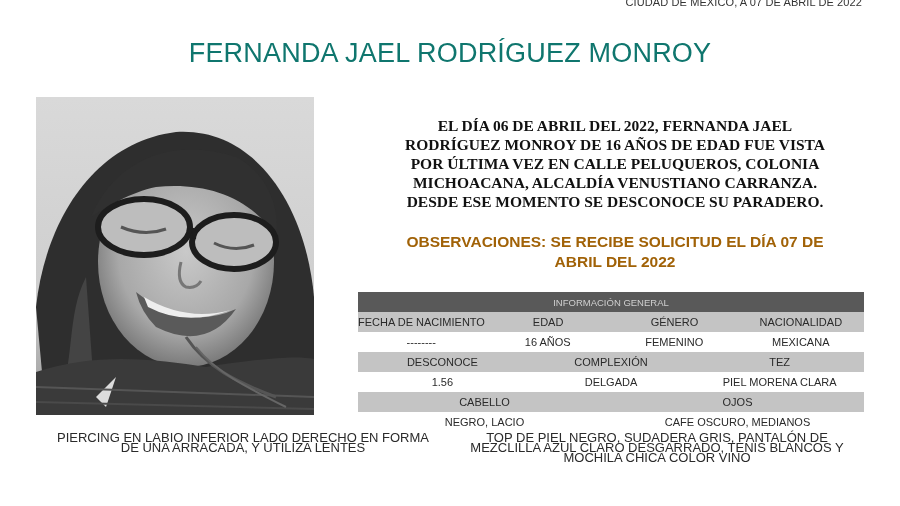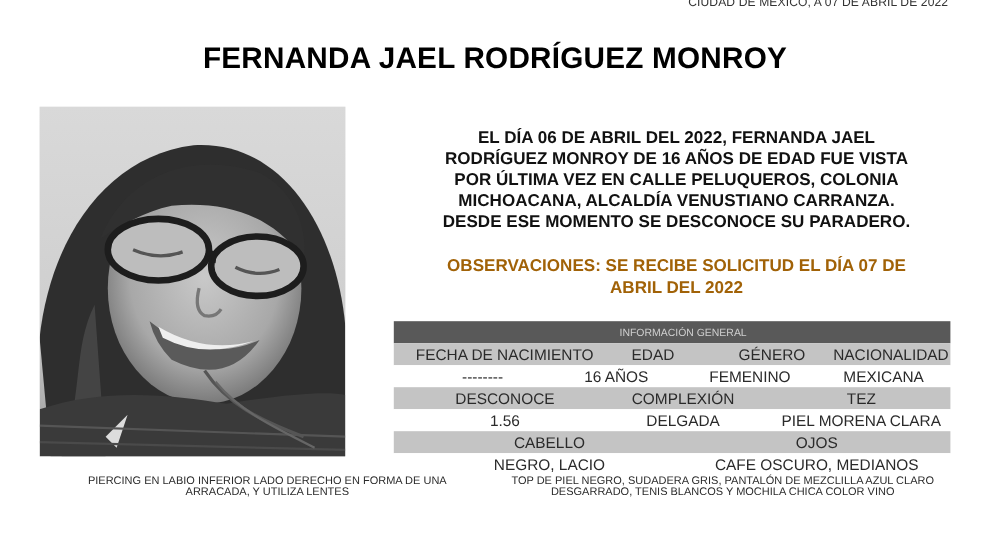--- a/index.html
+++ b/index.html
@@ -12,66 +12,67 @@
   .page { position: relative; width: 900px; height: 436px; }
 
   .date-line {
     position: absolute; right: 38px; top: -4px;
     font-size: 11px; color: #333; letter-spacing: 0.1px;
     white-space: nowrap;
   }
   .title {
     position: absolute; left: 0; right: 0; top: 38px;
     text-align: center;
-    font-size: 27px; font-weight: bold; color: #000000;
+    font-size: 27px; font-weight: normal; color: #0f766e;
     letter-spacing: 0.2px;
   }
 
   .photo {
     position: absolute; left: 36px; top: 97px;
     width: 278px; height: 318px;
     overflow: hidden;
     background: #d6d6d6;
   }
   .photo svg { display: block; width: 100%; height: 100%; }
 
   .summary {
     position: absolute; left: 372px; width: 486px; top: 116px;
     text-align: center;
     font-size: 15.5px; font-weight: bold; line-height: 19px;
     color: #111;
+    font-family: Liberation Serif, serif;
   }
   .observations {
     position: absolute; left: 372px; width: 486px; top: 232px;
     text-align: center;
     font-size: 15.5px; font-weight: bold; line-height: 20px;
     color: #a16207;
   }
 
   .info-table {
     position: absolute; left: 358px; top: 292px; width: 506px;
   }
-  .row { display: flex; width: 100%; height: 20px; align-items: center; padding-left: 20px; }
+  .row { display: flex; width: 100%; height: 20px; align-items: center; }
   .row.dark { background: #595959; }
   .row.grey { background: #c4c4c4; }
   .row.white { background: #ffffff; }
   .cell {
     flex: 1 1 0; text-align: center;
-    font-size: 14px; color: #2a2a2a; white-space: nowrap;
+    font-size: 11px; color: #2a2a2a; white-space: nowrap;
   }
   .row.dark .cell { color: #cfcfcf; font-size: 9.5px; }
 
   .bottom {
     position: absolute; left: 36px; top: 432px; width: 828px;
   }
   .bottom .row { height: 19px; }
   .desc-row { display: flex; width: 100%; }
   .desc {
     flex: 1 1 0; text-align: center;
-    font-size: 10px; line-height: 10px; color: #2a2a2a;
+    font-size: 13px; line-height: 10px; color: #2a2a2a;
     padding: 1px 14px 0 14px;
   }
 </style>
 </head>
 <body>
 
 <div class="page">
 
   <div class="date-line">CIUDAD DE MEXICO, A 07 DE ABRIL DE 2022</div>
   <h1 class="title">FERNANDA JAEL RODRÍGUEZ MONROY</h1>

